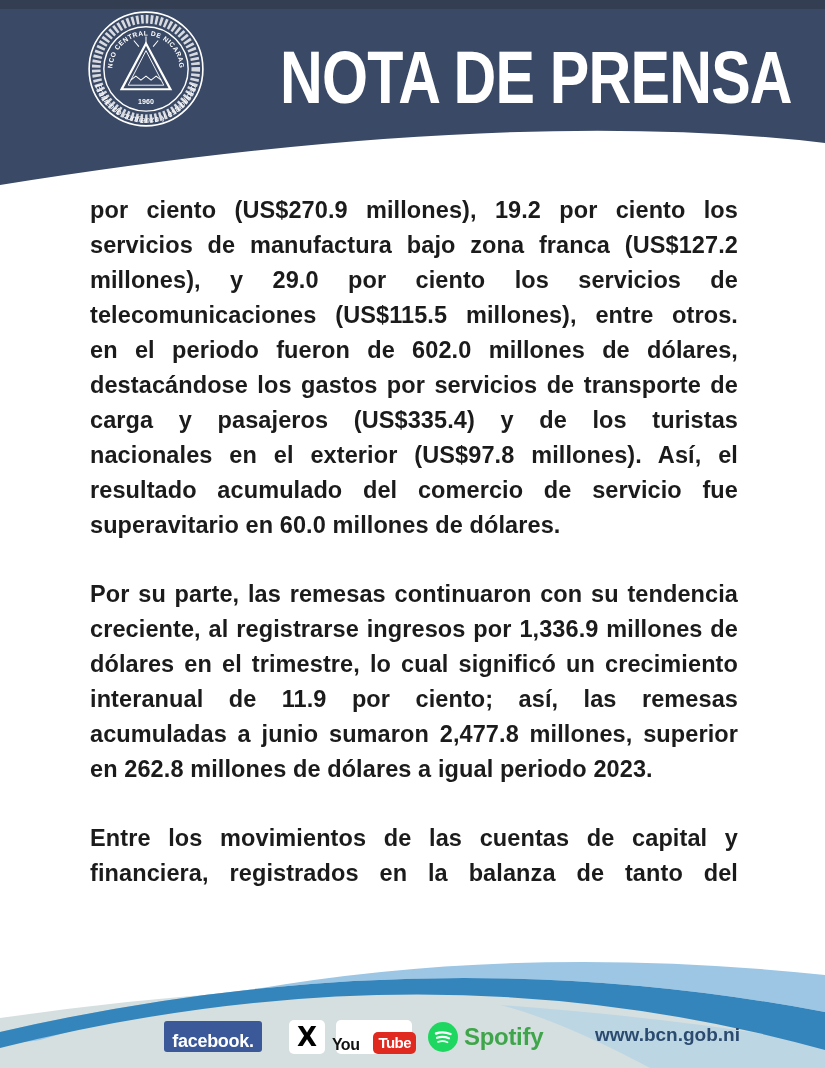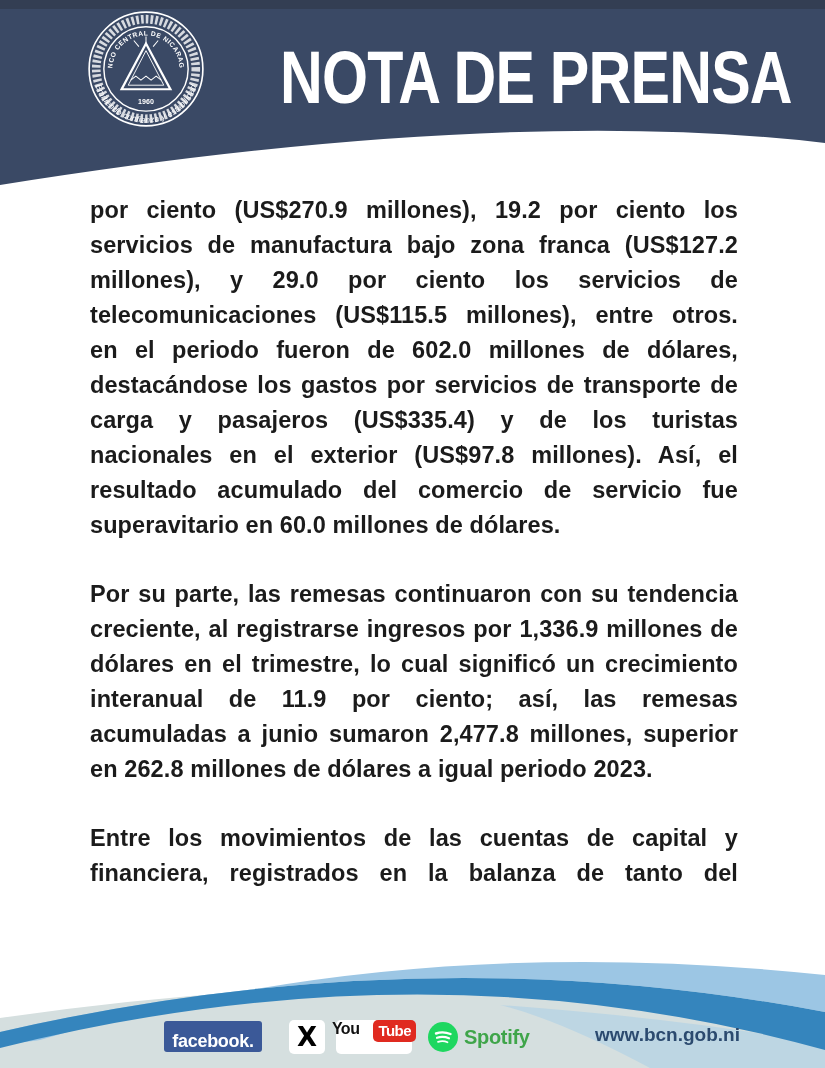--- a/index.html
+++ b/index.html
@@ -21,26 +21,26 @@
   
   .footer-svg{position:absolute;left:0;top:930px;width:825px;height:138px;display:block;}
   .social-bar{position:absolute;left:0;top:1016px;width:825px;height:44px;}
   .fb-badge{position:absolute;left:164px;top:5px;width:98px;height:31px;border-radius:3px;
             display:flex;align-items:flex-end;justify-content:center;
             color:#ffffff;font-weight:700;font-size:18px;letter-spacing:-0.3px;}
   .x-badge{position:absolute;left:289px;top:4px;width:36px;height:34px;border-radius:5px;
            background:#ffffff;display:flex;align-items:center;justify-content:center;
            color:#000000;font-weight:700;font-size:26px;font-family:"DejaVu Sans",sans-serif;}
   .yt-badge{position:absolute;left:336px;top:4px;width:76px;height:34px;border-radius:5px;
-            background:#ffffff;display:flex;align-items:flex-start;justify-content:center;gap:14px;}
+            background:#ffffff;display:flex;align-items:flex-end;justify-content:center;gap:14px;}
   .yt-you{color:#111111;font-weight:700;font-size:16px;letter-spacing:-0.5px;}
   .yt-tube{color:#ffffff;font-weight:700;font-size:15px;letter-spacing:-0.5px;
            border-radius:5px;padding:2px 5px 3px 5px;}
   .sp-wrap{position:absolute;left:428px;top:4px;height:34px;display:flex;align-items:center;gap:6px;}
-  .sp-word{font-weight:700;font-size:20px;letter-spacing:-0.3px;}
+  .sp-word{font-weight:700;font-size:24px;letter-spacing:-0.3px;}
   .site-link{position:absolute;left:595px;top:8px;font-size:19px;font-weight:600;}
 </style>
 </head>
 <body>
 
 <div class="page">
 
   <svg class="header-svg" viewBox="0 0 825 190" aria-hidden="true">
     <path d="M0,0 H825 V143 Q500,105 0,185 Z" fill="#3a4965"></path>
     <rect x="0" y="0" width="825" height="9" fill="#333e53"></rect>

